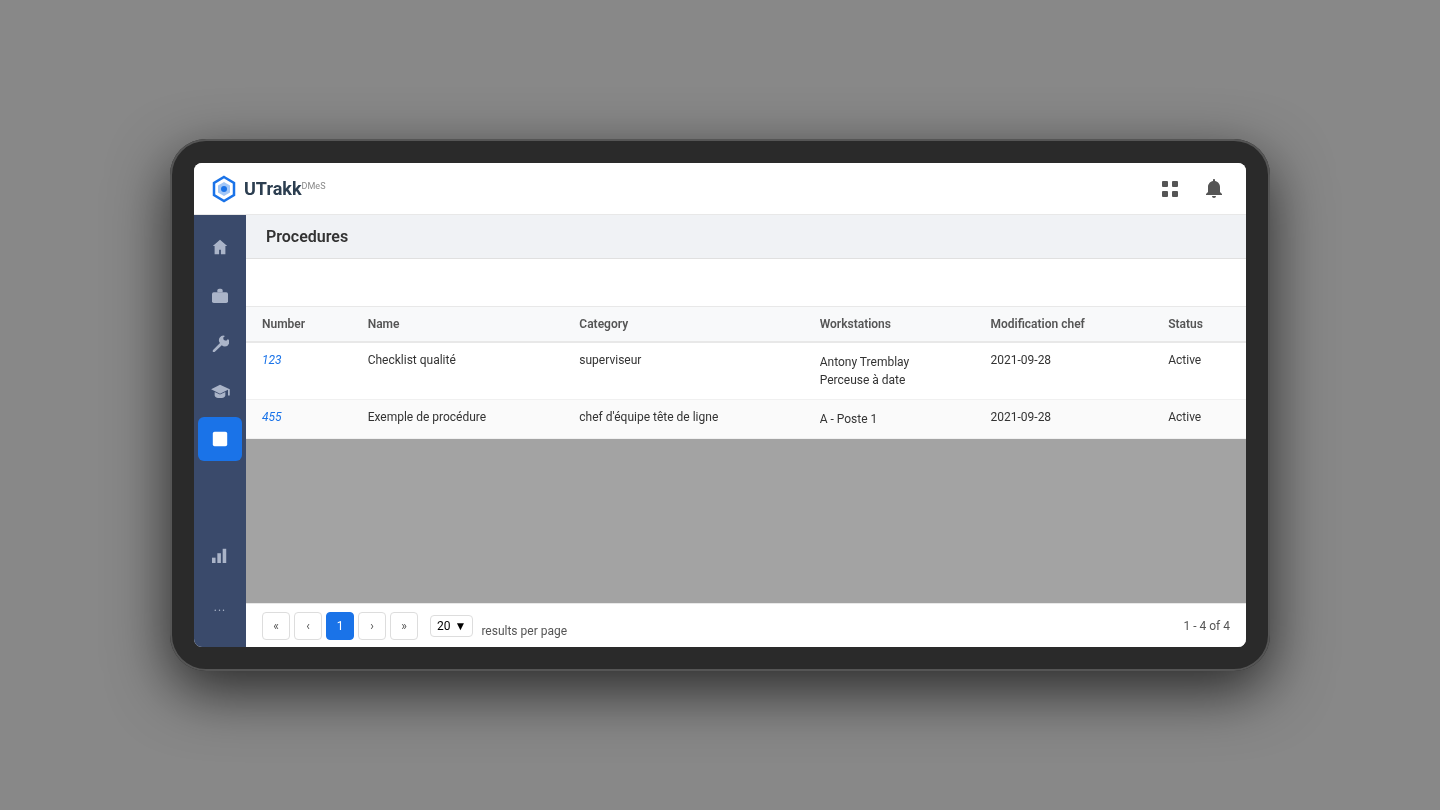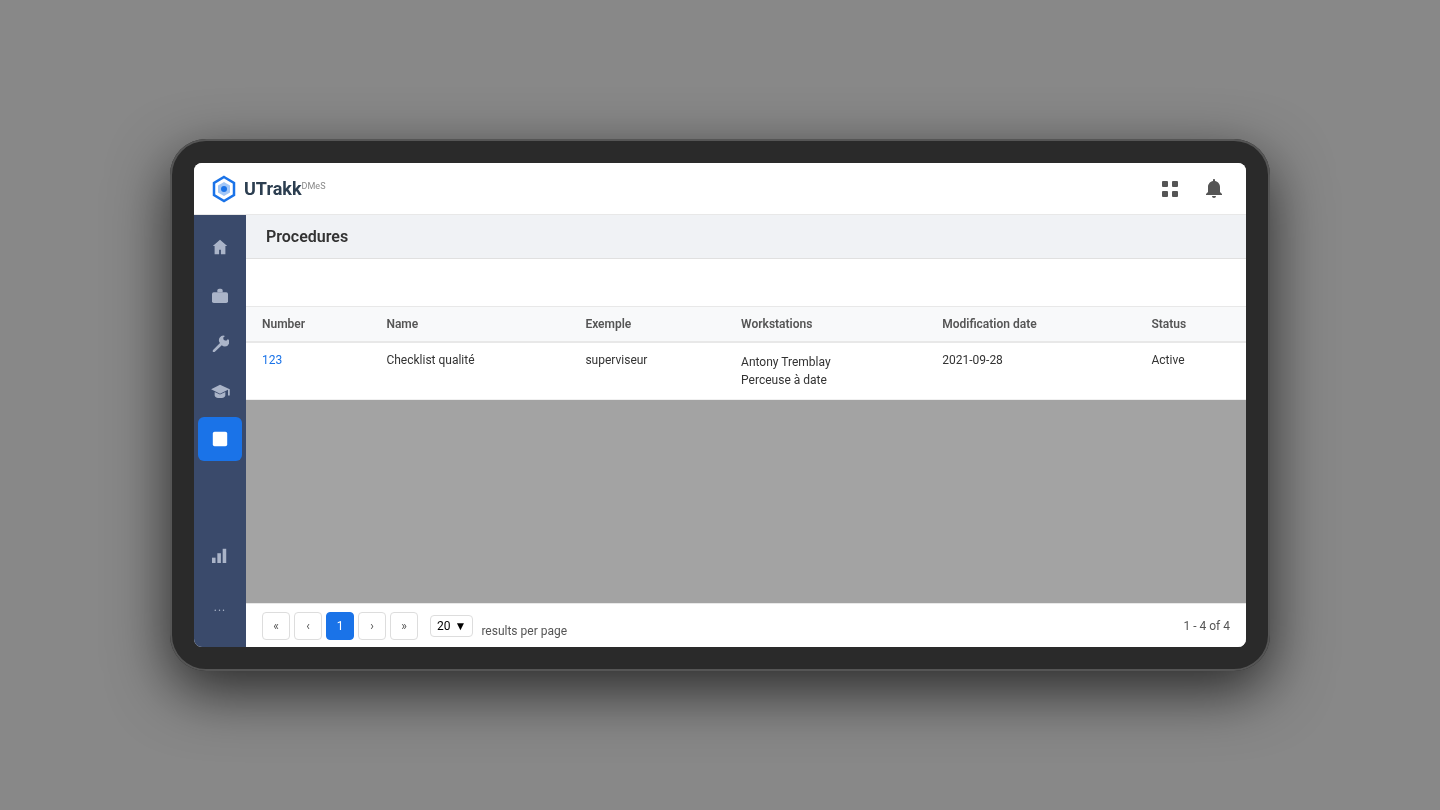--- a/index.html
+++ b/index.html
@@ -164,20 +164,21 @@
     td {
       padding: 10px 16px;
       font-size: 12px;
       color: #333;
       vertical-align: top;
     }
     .link-cell {
       color: #1a73e8;
       cursor: pointer;
       text-decoration: none;
+      font-style: italic;
     }
     .workstation-cell {
       line-height: 1.5;
     }
     
     .pagination-bar {
       height: 44px;
       background: #fff;
       border-top: 1px solid #e8e8e8;
       display: flex;
@@ -321,38 +322,48 @@
 
         <div class="toolbar">
         </div>
 
         <div class="table-container">
           <table>
             <thead>
               <tr>
                 <th>Number</th>
                 <th>Name</th>
-                <th>Exemple</th>
+                <th>Category</th>
                 <th>Workstations</th>
-                <th>Modification date</th>
+                <th>Modification chef</th>
                 <th>Status</th>
               </tr>
             </thead>
             <tbody id="table-body">
             <tr>
                   <td><span class="link-cell">123</span></td>
                   <td>Checklist qualité</td>
                   <td>superviseur</td>
                   <td class="workstation-cell">
                     <div>Antony Tremblay</div>
                     <div>Perceuse à date</div>
                   </td>
                   <td>2021-09-28</td>
                   <td>Active</td>
                 </tr>
+                <tr>
+                  <td><span class="link-cell">455</span></td>
+                  <td>Exemple de procédure</td>
+                  <td>chef d'équipe tête de ligne</td>
+                  <td class="workstation-cell">
+                    <div>A - Poste 1</div>
+                  </td>
+                  <td>2021-09-28</td>
+                  <td>Active</td>
+                </tr>
               </tbody>
           </table>
         </div>
 
         <div class="pagination-bar">
           <div class="page-btn">«</div>
           <div class="page-btn">‹</div>
           <div class="page-btn active">1</div>
           <div class="page-btn">›</div>
           <div class="page-btn">»</div>

